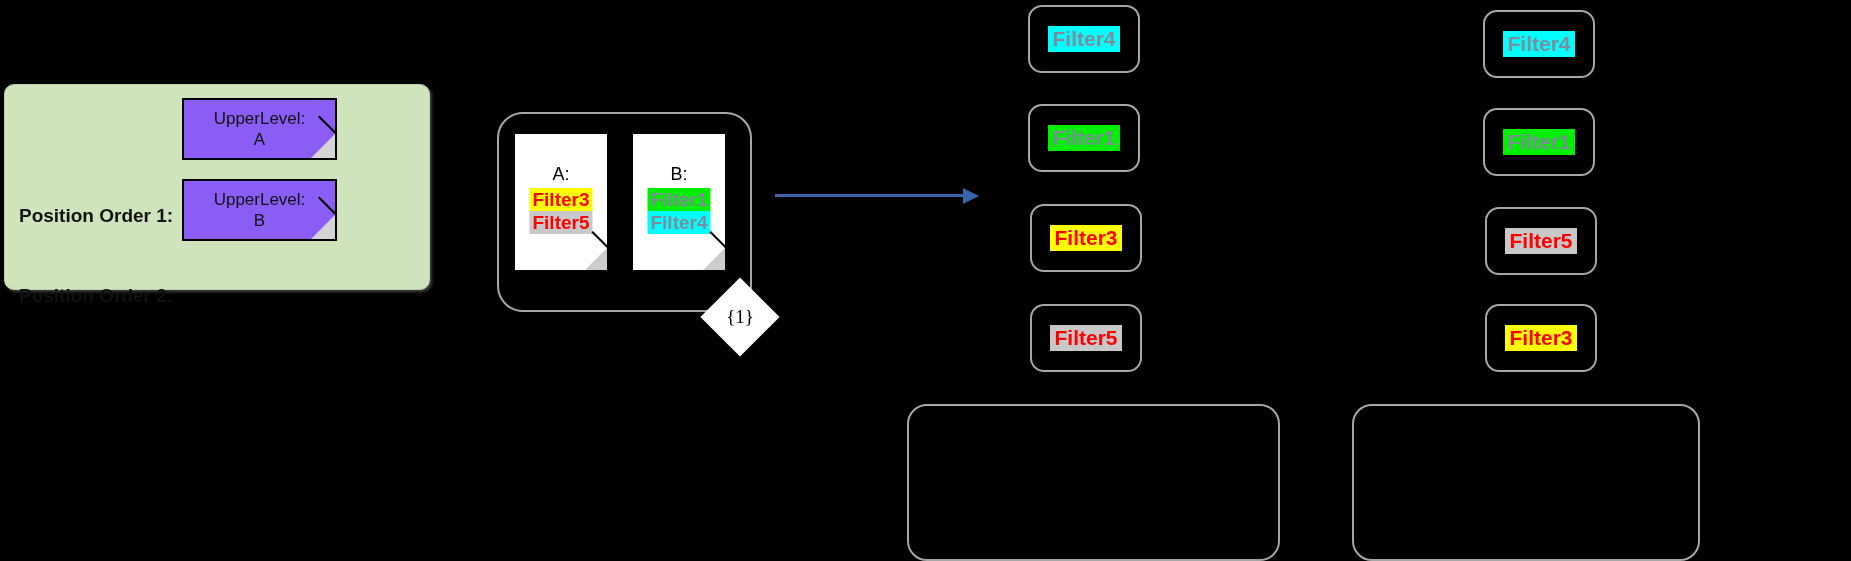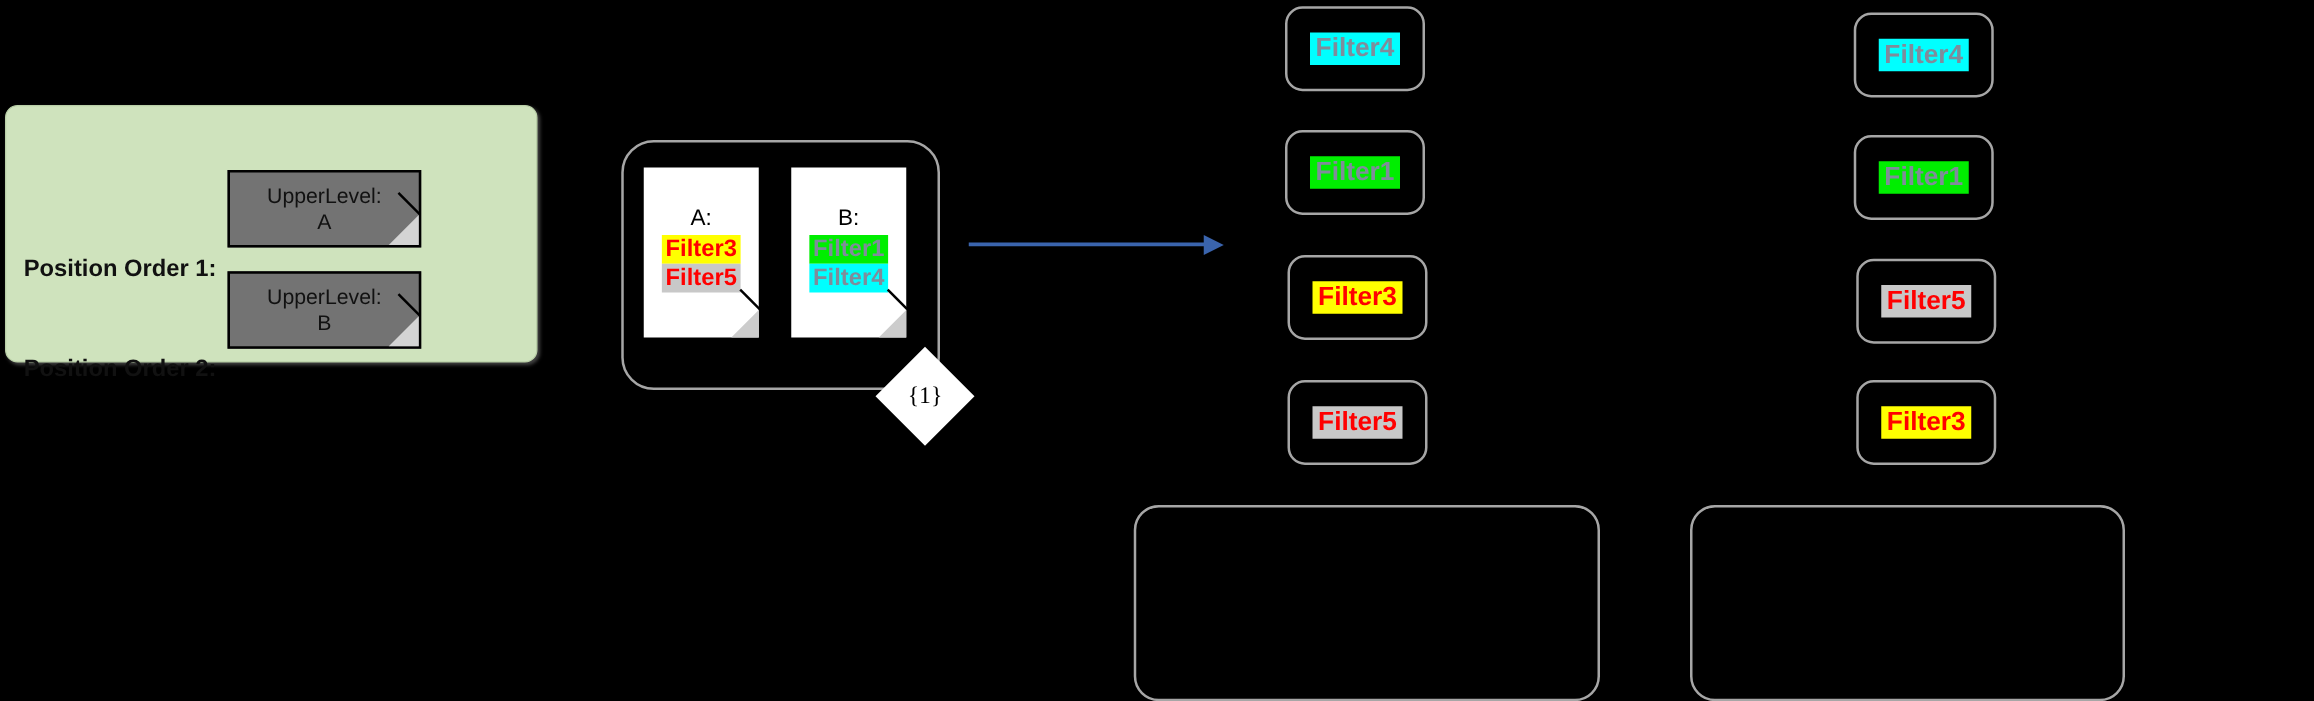--- a/index.html
+++ b/index.html
@@ -37,24 +37,23 @@
     color: #111111;
     white-space: nowrap;
   }
   .order-label.l1 { left: 14px; top: 120px; }
   .order-label.l2 { left: 14px; top: 200px; }
 
   .upper-card {
     position: absolute;
     width: 155px;
     height: 62px;
-    background: #737373;
+    background: #8b5cf6;
     border: 2px solid #000000;
     box-sizing: border-box;
-    margin-top: 38px;
   }
   .upper-card .lines {
     position: absolute;
     inset: 0;
     display: flex;
     flex-direction: column;
     align-items: center;
     justify-content: center;
     gap: 1px;
     font-size: 17px;

